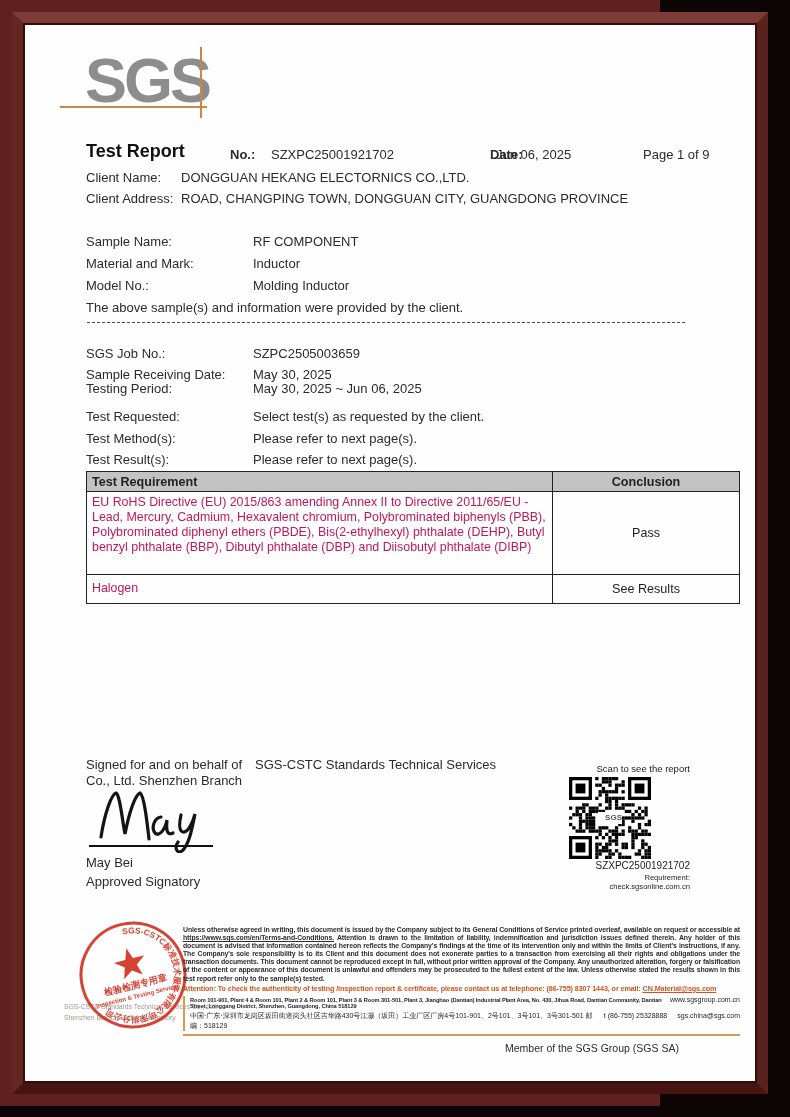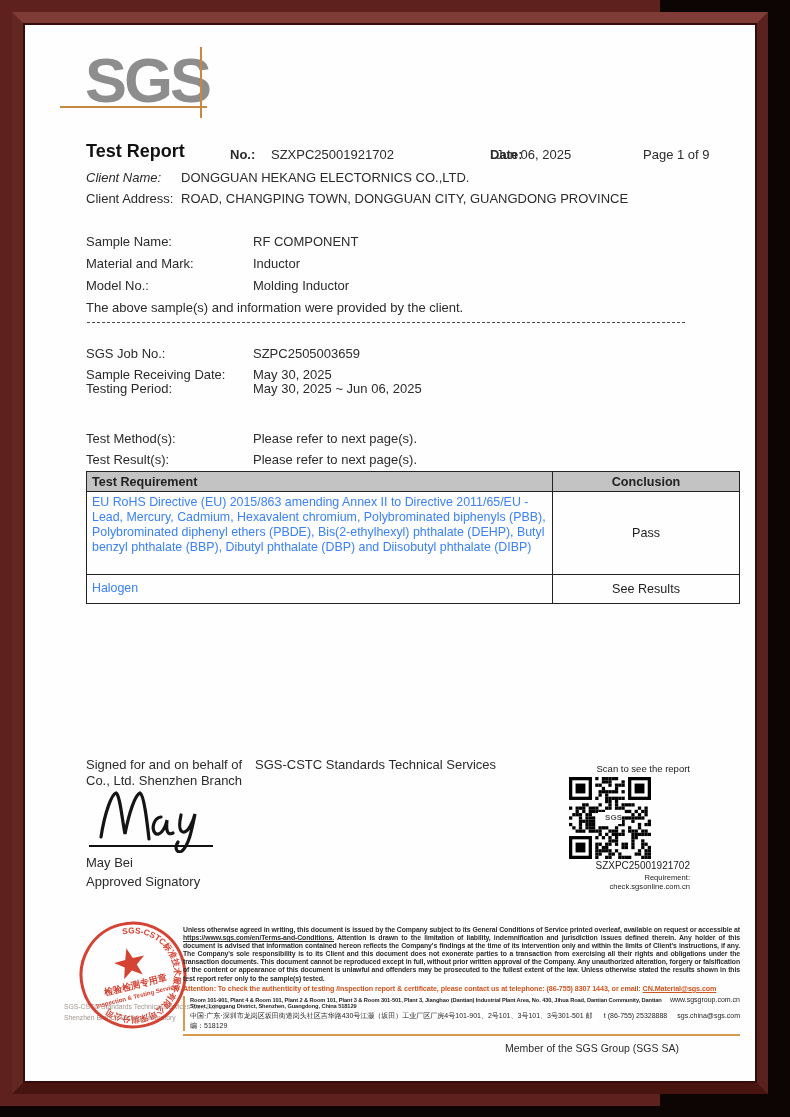--- a/index.html
+++ b/index.html
@@ -27,21 +27,21 @@
   .val{font-size:13px;color:#2b2b2b;}
   
   .kv{position:absolute;left:61px;font-size:13px;color:#2b2b2b;white-space:nowrap;}
   .kv .k{display:inline-block;width:167px;}
   .dash-line{border-top:1.6px dashed #4a4a4a;}
   
   table.results{border-collapse:collapse;width:653px;table-layout:fixed;}
   table.results th, table.results td{border:1.5px solid #222;}
   table.results th{background:#c3c3c3;font-size:12.6px;height:17px;padding:1px 5px;}
   th.th-left{text-align:left;}
-  td.req{font-size:12.4px;line-height:15px;padding:3px 6px 5px 5px;vertical-align:top;color:#3b82f6;}
+  td.req{font-size:12.4px;line-height:15px;padding:3px 6px 5px 5px;vertical-align:top;color:#be185d;}
   td.concl{text-align:center;font-size:12.6px;color:#1e1e1e;}
   
   .sig-underline{height:2px;background:#111;}
   
   .qr-wrap{width:160px;text-align:right;}
   .qr-caption{font-size:9.5px;color:#222;}
   .qr-code{font-size:10px;color:#222;margin-top:1px;}
   .qr-verif{font-size:7.6px;color:#222;margin-top:2px;line-height:9px;}
   
   .footer-right{width:557px;}
@@ -70,36 +70,37 @@
       <div class="abs xh" style="left:35px;top:81px;width:147px;height:2px;"></div>
       <div class="abs xh" style="left:175px;top:22px;width:2px;height:71px;"></div>
 
       <div class="abs title" style="left:61px;top:116px;">Test Report</div>
       <div class="abs lbl b" style="left:205px;top:122px;">No.:</div>
       <div class="abs val" style="left:246px;top:122px;">SZXPC25001921702</div>
       <div class="abs lbl b" style="left:425px;top:122px;margin-left:40px;">Date:</div>
       <div class="abs val" style="left:471px;top:122px;">Jun 06, 2025</div>
       <div class="abs val" style="left:618px;top:122px;">Page 1 of 9</div>
 
-      <div class="abs lbl" style="left:61px;top:145px;font-style:italic;">Client Name:</div>
+      <div class="abs lbl" style="left:61px;top:145px;">Client Name:</div>
       <div class="abs val" style="left:156px;top:145px;">DONGGUAN HEKANG ELECTORNICS CO.,LTD.</div>
       <div class="abs lbl" style="left:61px;top:166px;">Client Address:</div>
       <div class="abs val" style="left:156px;top:166px;line-height:15px;">
         <div>ROAD, CHANGPING TOWN, DONGGUAN CITY, GUANGDONG PROVINCE</div>
       </div>
 
       <div class="kv" style="top:209px;"><span class="k">Sample Name:</span><span>RF COMPONENT</span></div>
       <div class="kv" style="top:231px;"><span class="k">Material and Mark:</span><span>Inductor</span></div>
       <div class="kv" style="top:253px;"><span class="k">Model No.:</span><span>Molding Inductor</span></div>
       <div class="abs val" style="left:61px;top:275px;">The above sample(s) and information were provided by the client.</div>
       <div class="abs dash-line" style="left:62px;top:297px;width:598px;"></div>
 
       <div class="kv" style="top:321px;"><span class="k">SGS Job No.:</span><span>SZPC2505003659</span></div>
       <div class="kv" style="top:342px;"><span class="k">Sample Receiving Date:</span><span>May 30, 2025</span></div>
       <div class="kv" style="top:356px;"><span class="k">Testing Period:</span><span>May 30, 2025 ~ Jun 06, 2025</span></div>
+      <div class="kv" style="top:384px;"><span class="k">Test Requested:</span><span>Select test(s) as requested by the client.</span></div>
       <div class="kv" style="top:406px;"><span class="k">Test Method(s):</span><span>Please refer to next page(s).</span></div>
       <div class="kv" style="top:427px;"><span class="k">Test Result(s):</span><span>Please refer to next page(s).</span></div>
 
       <table class="results abs" style="left:61px;top:446px;">
         <colgroup>
             <col style="width:466px">
             <col style="width:187px">
           </colgroup>
         <tbody>
             <tr>

